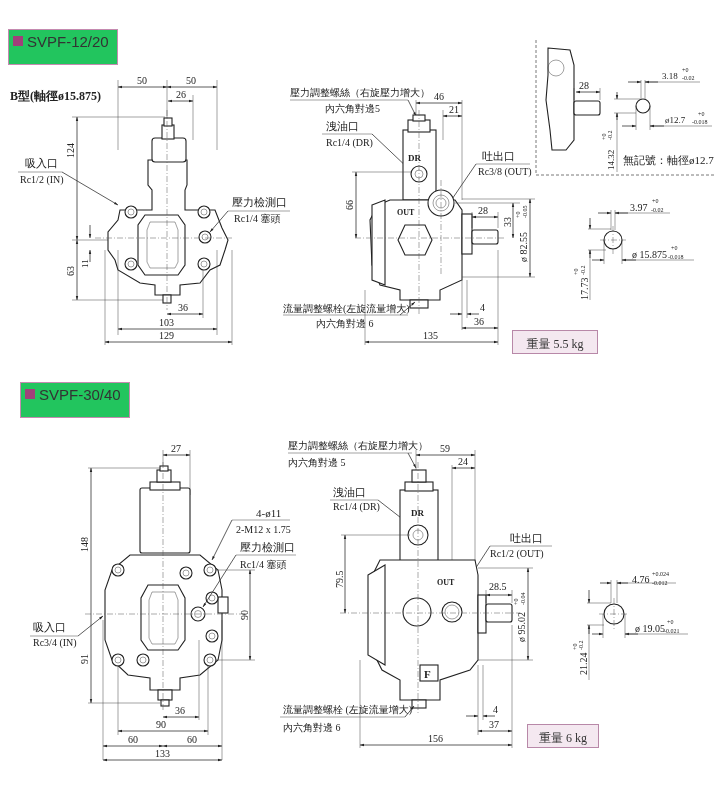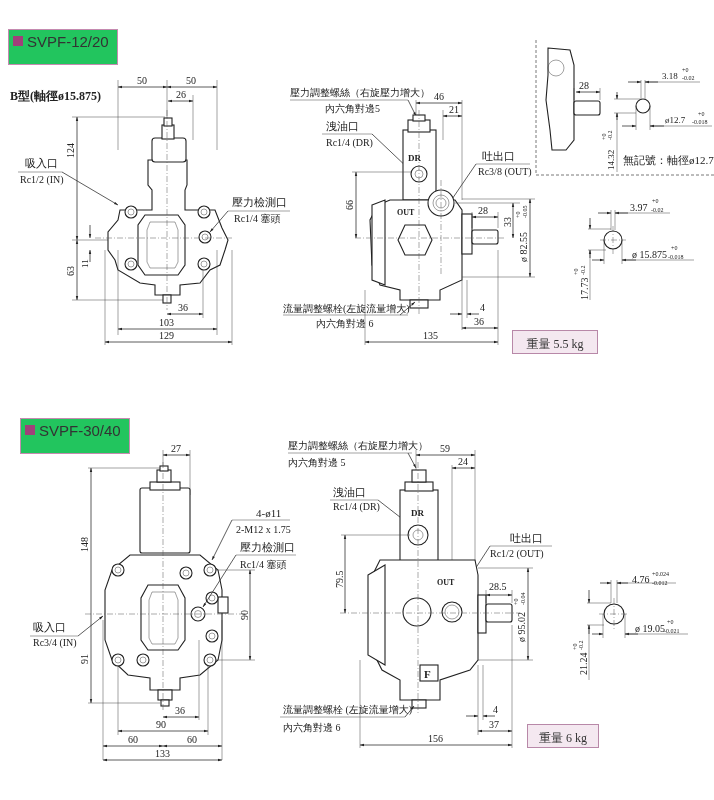--- a/index.html
+++ b/index.html
@@ -15,21 +15,21 @@
   .ctr{stroke:#555;stroke-width:0.5;stroke-dasharray:6 2 1 2;fill:none;}
   .dash{stroke:#555;stroke-width:0.8;stroke-dasharray:3 2;fill:none;}
 </style>
 </head>
 <body>
 
 <div class="title-box" style="left:8px;top:29px;">
   <span class="sq"></span>
   <span>SVPF-12/20</span>
 </div>
-<div class="title-box" style="left:20px;top:418px;text-align:center;">
+<div class="title-box" style="left:20px;top:382px;text-align:center;">
   <span class="sq"></span>
   <span>SVPF-30/40</span>
 </div>
 
 <div class="weight-box" style="left:512px;top:330px;width:68px;">
   <span>重量 5.5 kg</span>
 </div>
 <div class="weight-box" style="left:527px;top:724px;width:54px;">
   <span>重量 6 kg</span>
 </div>

